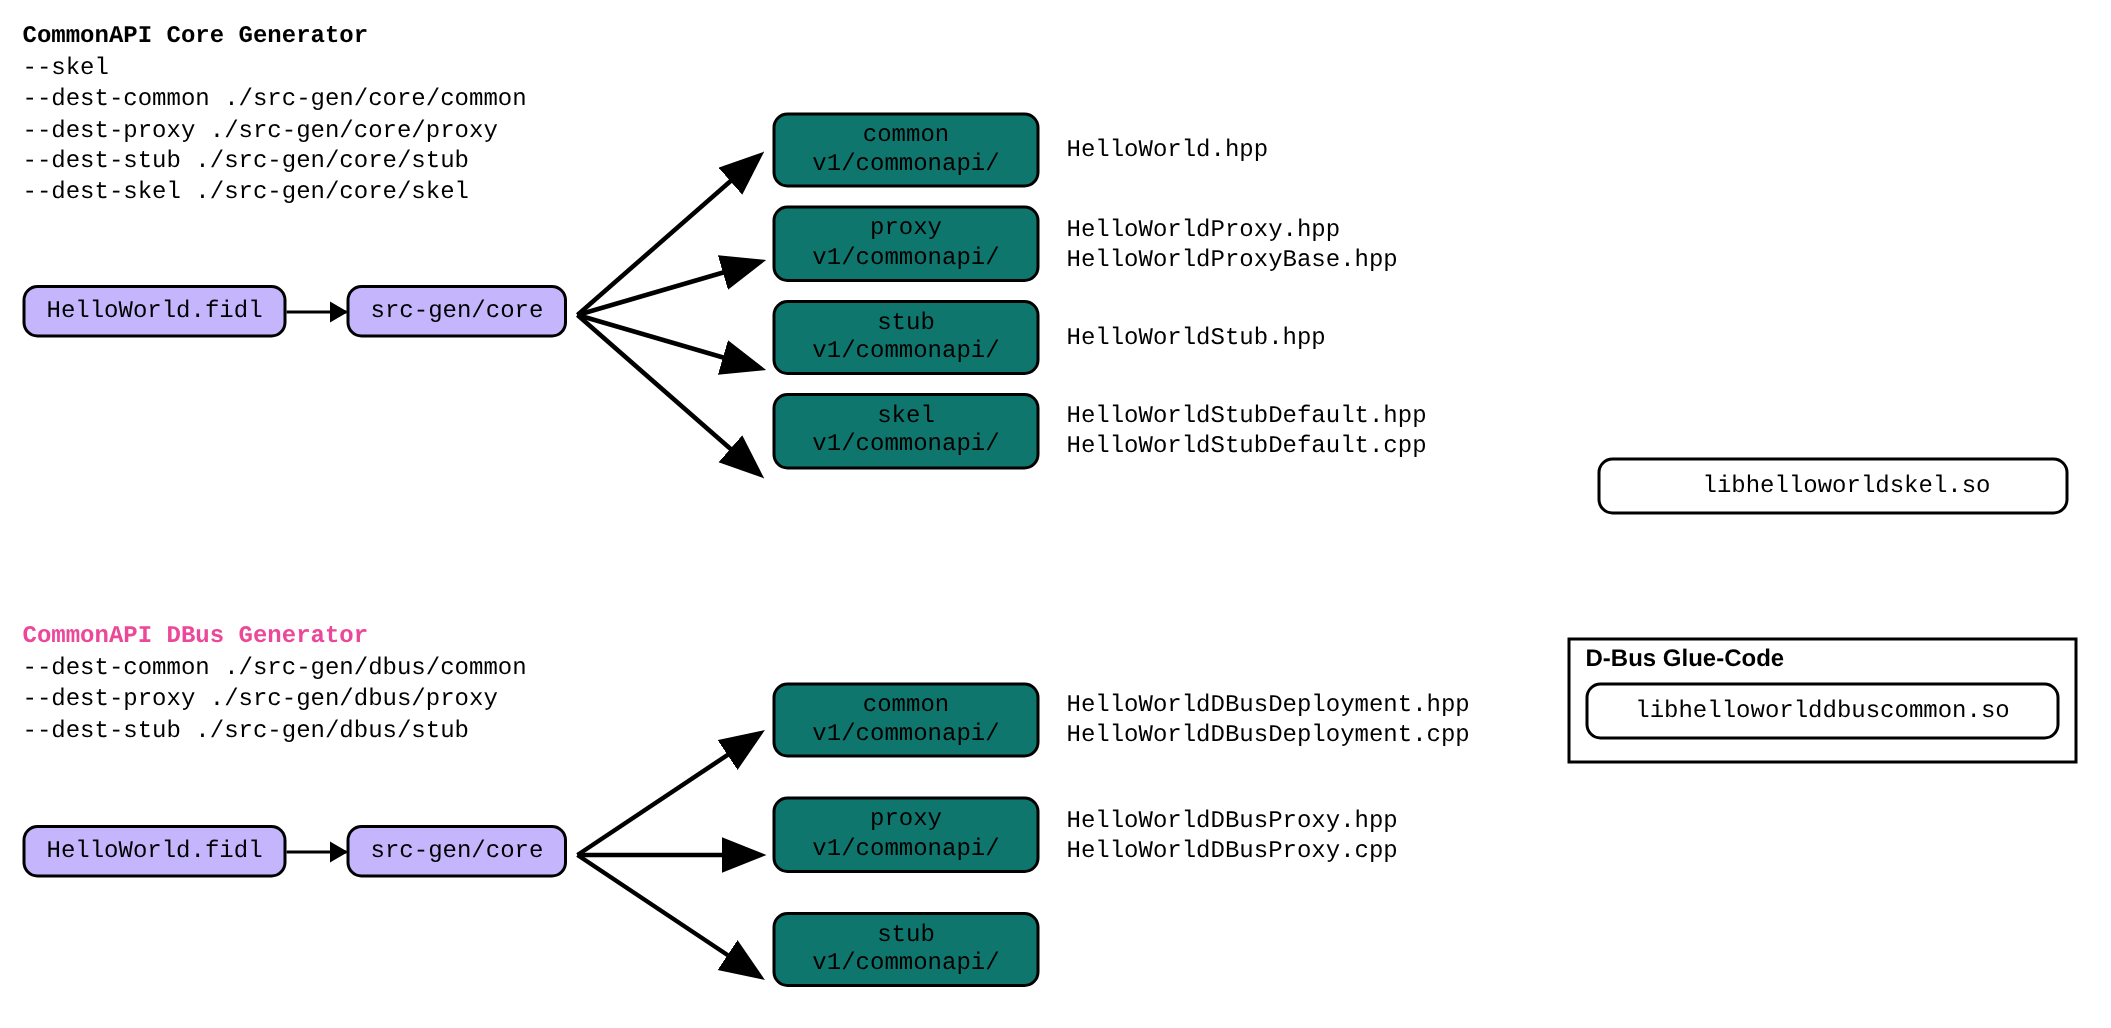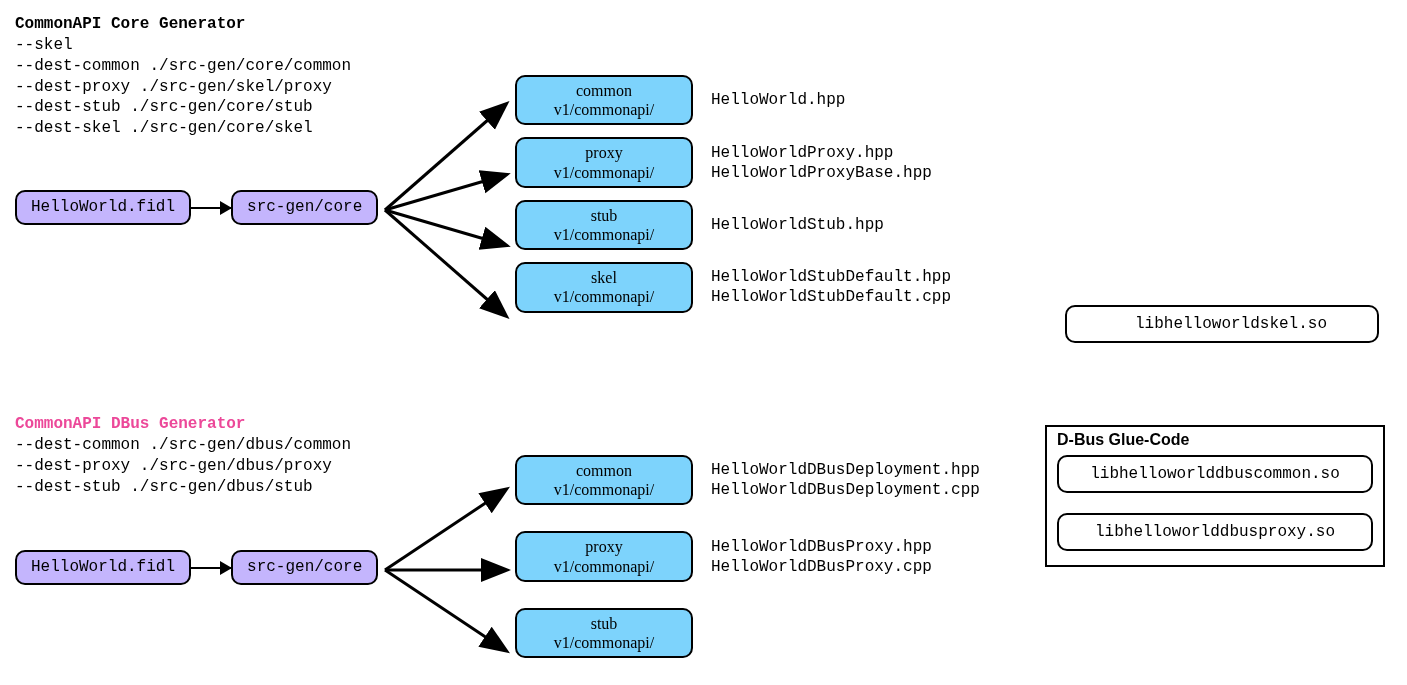--- a/index.html
+++ b/index.html
@@ -71,22 +71,21 @@
     align-items: center;
     gap: 18px;
   }
   .dirbox {
     border: 2px solid #000;
     border-radius: 10px;
     padding: 4px 12px;
     min-width: 150px;
     text-align: center;
     line-height: 1.2;
-    background: #7dd3fc;
-    font-family: Liberation Serif, serif;
+    background: #0f766e;
   }
   .dirbox .sub { display:block; }
   .files {
     line-height: 1.25;
     white-space: pre;
   }
   svg.connector {
     position: absolute;
     overflow: visible;
     pointer-events: none;
@@ -117,21 +116,21 @@
   .abs { position: absolute; }
 </style>
 </head>
 <body>
 
 <div class="section" style="height:340px;">
 
   <div class="title">CommonAPI Core Generator</div>
   <div class="opts">--skel
 --dest-common ./src-gen/core/common
---dest-proxy ./src-gen/skel/proxy
+--dest-proxy ./src-gen/core/proxy
 --dest-stub ./src-gen/core/stub
 --dest-skel ./src-gen/core/skel</div>
 
   <div class="pipeline" style="position:absolute; left:0; top:175px;">
     <div class="box">HelloWorld.fidl</div>
     <div class="arrow-h"></div>
     <div class="box" id="core-srcgen">src-gen/core</div>
   </div>
 
   <svg class="connector" style="left:370px; top:60px;" width="130" height="280">
@@ -227,15 +226,14 @@
       <div class="dirbox">
         <span>stub</span>
         <span class="sub">v1/commonapi/</span>
       </div>
     </div>
   </div>
 
   <div class="glue-group abs" style="left:1030px; top:10px;">
     <div class="glue-title">D-Bus Glue-Code</div>
     <div class="libbox">libhelloworlddbuscommon.so</div>
-    <div class="libbox">libhelloworlddbusproxy.so</div>
   </div>
 </div>
 
 </body></html>

